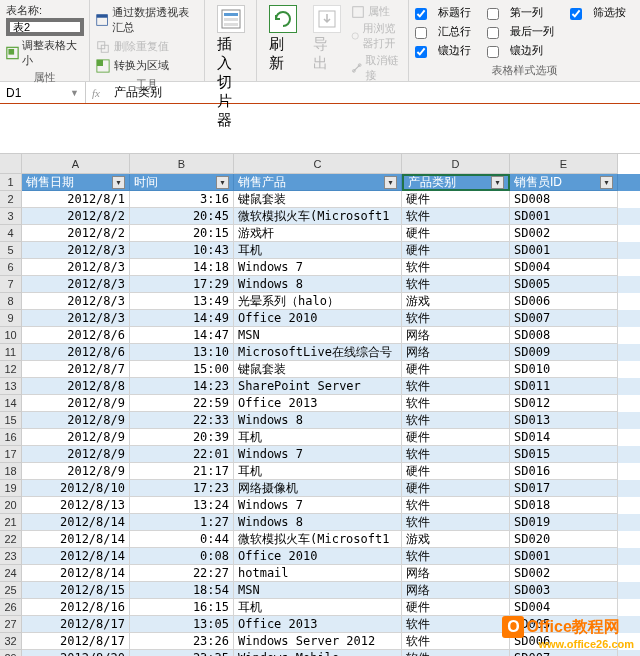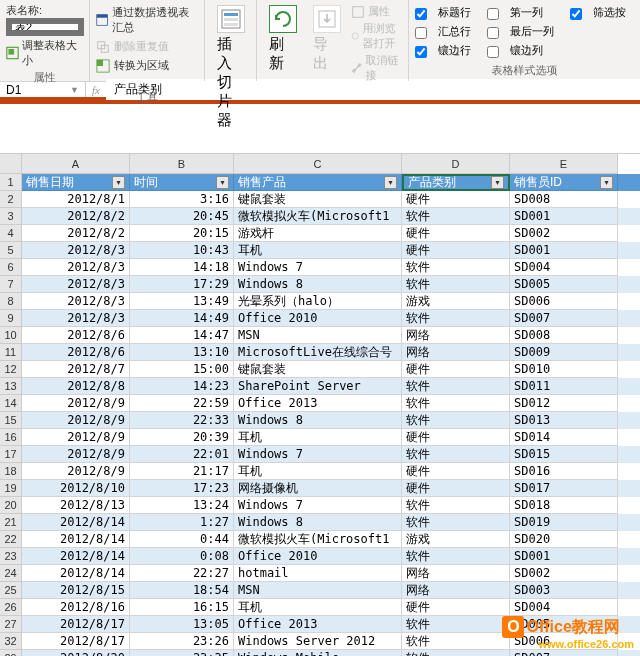--- a/index.html
+++ b/index.html
@@ -3,39 +3,39 @@
   <meta charset="utf-8">
   <style>
     * { box-sizing: border-box; margin: 0; padding: 0; }
     body { font-family: "Microsoft YaHei", "SimSun", Arial, sans-serif; font-size: 11px; background: #fff; width: 640px; height: 656px; overflow: hidden; position: relative; }
     
     .ribbon { background: #f3f2f1; border-bottom: 1px solid #d4d4d4; height: 82px; display: flex; }
     .ribbon-group { border-right: 1px solid #d4d4d4; padding: 3px 6px; display: flex; flex-direction: column; justify-content: space-between; position: relative; }
     .ribbon-group-label { text-align: center; color: #666; font-size: 11px; padding-top: 2px; }
     .table-name-group { width: 90px; }
     .table-name-label { color: #333; font-size: 11px; }
-    .table-name-input { width: 78px; height: 18px; border: 6px solid #737373; background: #fff; font-size: 11px; padding: 0 3px; }
+    .table-name-input { width: 78px; height: 18px; border: 4px solid #737373; background: #fff; font-size: 11px; padding: 0 3px; }
     .resize-table { color: #333; font-size: 11px; display: flex; align-items: center; gap: 3px; cursor: pointer; margin-top: 2px; }
-    .tools-group { width: 140px; gap: 13px; }
+    .tools-group { width: 140px; }
     .tool-item { color: #333; font-size: 11px; display: flex; align-items: center; gap: 4px; padding: 2px 0; }
     .tool-item.disabled { color: #bbb; }
     .big-button { display: flex; flex-direction: column; align-items: center; justify-content: center; padding: 2px 6px; cursor: pointer; }
     .big-button-label { font-size: 15px; margin-top: 2px; }
     .big-icon { width: 28px; height: 28px; display: flex; align-items: center; justify-content: center; border: 1px solid #ccc; background: #fff; }
     .external-group .big-button.disabled .big-icon { border-color: #ddd; }
     .external-group .big-button.disabled { color: #bbb; }
     .external-items { display: flex; flex-direction: column; }
     .external-item { color: #bbb; font-size: 11px; display: flex; align-items: center; gap: 3px; padding: 1px 0; }
     .external-main { display: flex; align-items: flex-start; gap: 4px; }
     .checkbox-item { display: flex; align-items: flex-end; gap: 11px; font-size: 11px; padding: 2px 8px 2px 0; white-space: nowrap; }
     .checkbox-item input { width: 12px; height: 12px; }
     .style-cols { display: flex; gap: 8px; }
     .style-col { display: flex; flex-direction: column; }
     
-    .formula-bar { display: flex; align-items: center; border-bottom: 7px solid #c2410c; height: 22px; background: #fff; }
+    .formula-bar { display: flex; align-items: center; border-bottom: 1px solid #c2410c; height: 22px; background: #fff; }
     .name-box { width: 86px; border-right: 1px solid #ccc; padding: 2px 6px; font-size: 12px; background: #fff; height: 100%; display: flex; align-items: center; justify-content: space-between; }
     .name-box-dd { color: #888; font-size: 9px; }
     .fx-area { display: flex; align-items: center; padding: 0 6px; gap: 6px; color: #999; }
     .fx-label { font-style: italic; font-family: serif; color: #999; }
     .formula-input { flex: 1; padding: 2px 8px; font-size: 12px; background: #fff; }
     .formula-expand { height: 50px; border-bottom: 1px solid #ccc; }
     
     .sheet { display: flex; }
     .row-headers { display: flex; flex-direction: column; }
     .corner { width: 22px; height: 20px; background: #e6e6e6; border-right: 1px solid #ccc; border-bottom: 1px solid #ccc; }

